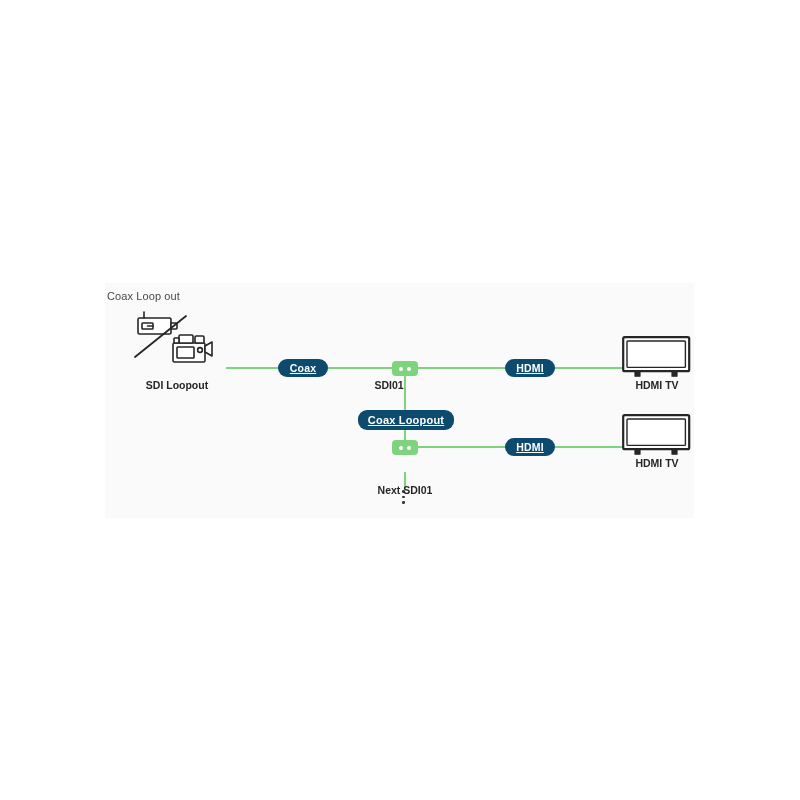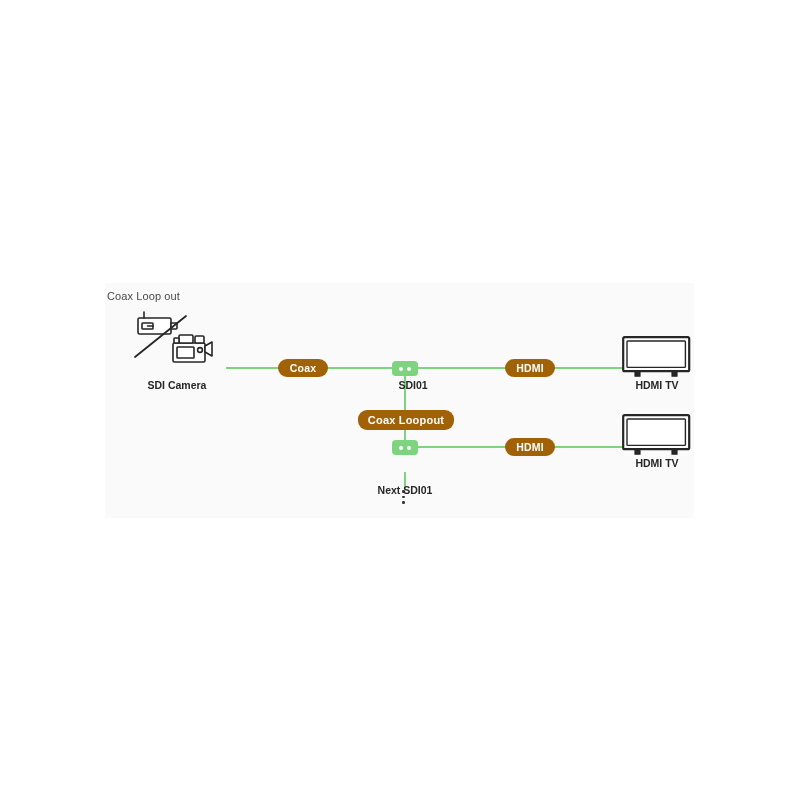--- a/index.html
+++ b/index.html
@@ -48,28 +48,29 @@
   }
   .wire-h { height: 2px; }
   .wire-v { width: 2px; }
 
   
   .pill {
     position: absolute;
     display: flex;
     align-items: center;
     justify-content: center;
-    background: #a16207;
+    background: #0c4a6e;
     color: #ffffff;
     border-radius: 999px;
     font-weight: bold;
     font-size: 10.5px;
     letter-spacing: 0.2px;
     white-space: nowrap;
     font-family: "Liberation Sans", sans-serif;
+    text-decoration: underline;
   }
   .pill-coax   { left: 278px; top: 359px; width: 50px;  height: 18px; }
   .pill-hdmi-1 { left: 505px; top: 359px; width: 50px;  height: 18px; }
   .pill-loopout{ left: 358px; top: 410px; width: 96px;  height: 20px; font-size: 11px; border-radius: 9px; }
   .pill-hdmi-2 { left: 505px; top: 438px; width: 50px;  height: 18px; }
 
   
   .connector {
     position: absolute;
     width: 26px;
@@ -94,21 +95,21 @@
   .caption {
     position: absolute;
     font-size: 10.5px;
     font-weight: bold;
     color: #262626;
     white-space: nowrap;
     text-align: center;
     font-family: "Liberation Sans", sans-serif;
   }
   .cap-sdi-camera { left: 130px; top: 379px; width: 94px; }
-  .cap-sdi01      { left: 376px; top: 379px; width: 74px; }
+  .cap-sdi01      { left: 352px; top: 379px; width: 74px; }
   .cap-next-sdi01 { left: 368px; top: 484px; width: 74px; }
   .cap-tv-1       { left: 614px; top: 379px; width: 86px; }
   .cap-tv-2       { left: 614px; top: 457px; width: 86px; }
 
   
   .icon-wrap { position: absolute; }
   .icon-sdi-camera { left: 133px; top: 310px; width: 100px; height: 66px; }
   .icon-tv-1       { left: 622px; top: 336px; width: 70px; height: 42px; }
   .icon-tv-2       { left: 622px; top: 414px; width: 70px; height: 42px; }
 
@@ -202,19 +203,19 @@
   <div class="connector conn-next-sdi01">
     <span class="dot"></span>
     <span class="dot"></span>
   </div>
 
   <div class="pill pill-coax">Coax</div>
   <div class="pill pill-hdmi-1">HDMI</div>
   <div class="pill pill-loopout">Coax Loopout</div>
   <div class="pill pill-hdmi-2">HDMI</div>
 
-  <div class="caption cap-sdi-camera">SDI Camera</div>
+  <div class="caption cap-sdi-camera">SDI Loopout</div>
   <div class="caption cap-sdi01">SDI01</div>
   <div class="caption cap-next-sdi01">Next SDI01</div>
   <div class="caption cap-tv-1">HDMI TV</div>
   <div class="caption cap-tv-2">HDMI TV</div>
 
 </div>
 
 </body></html>

